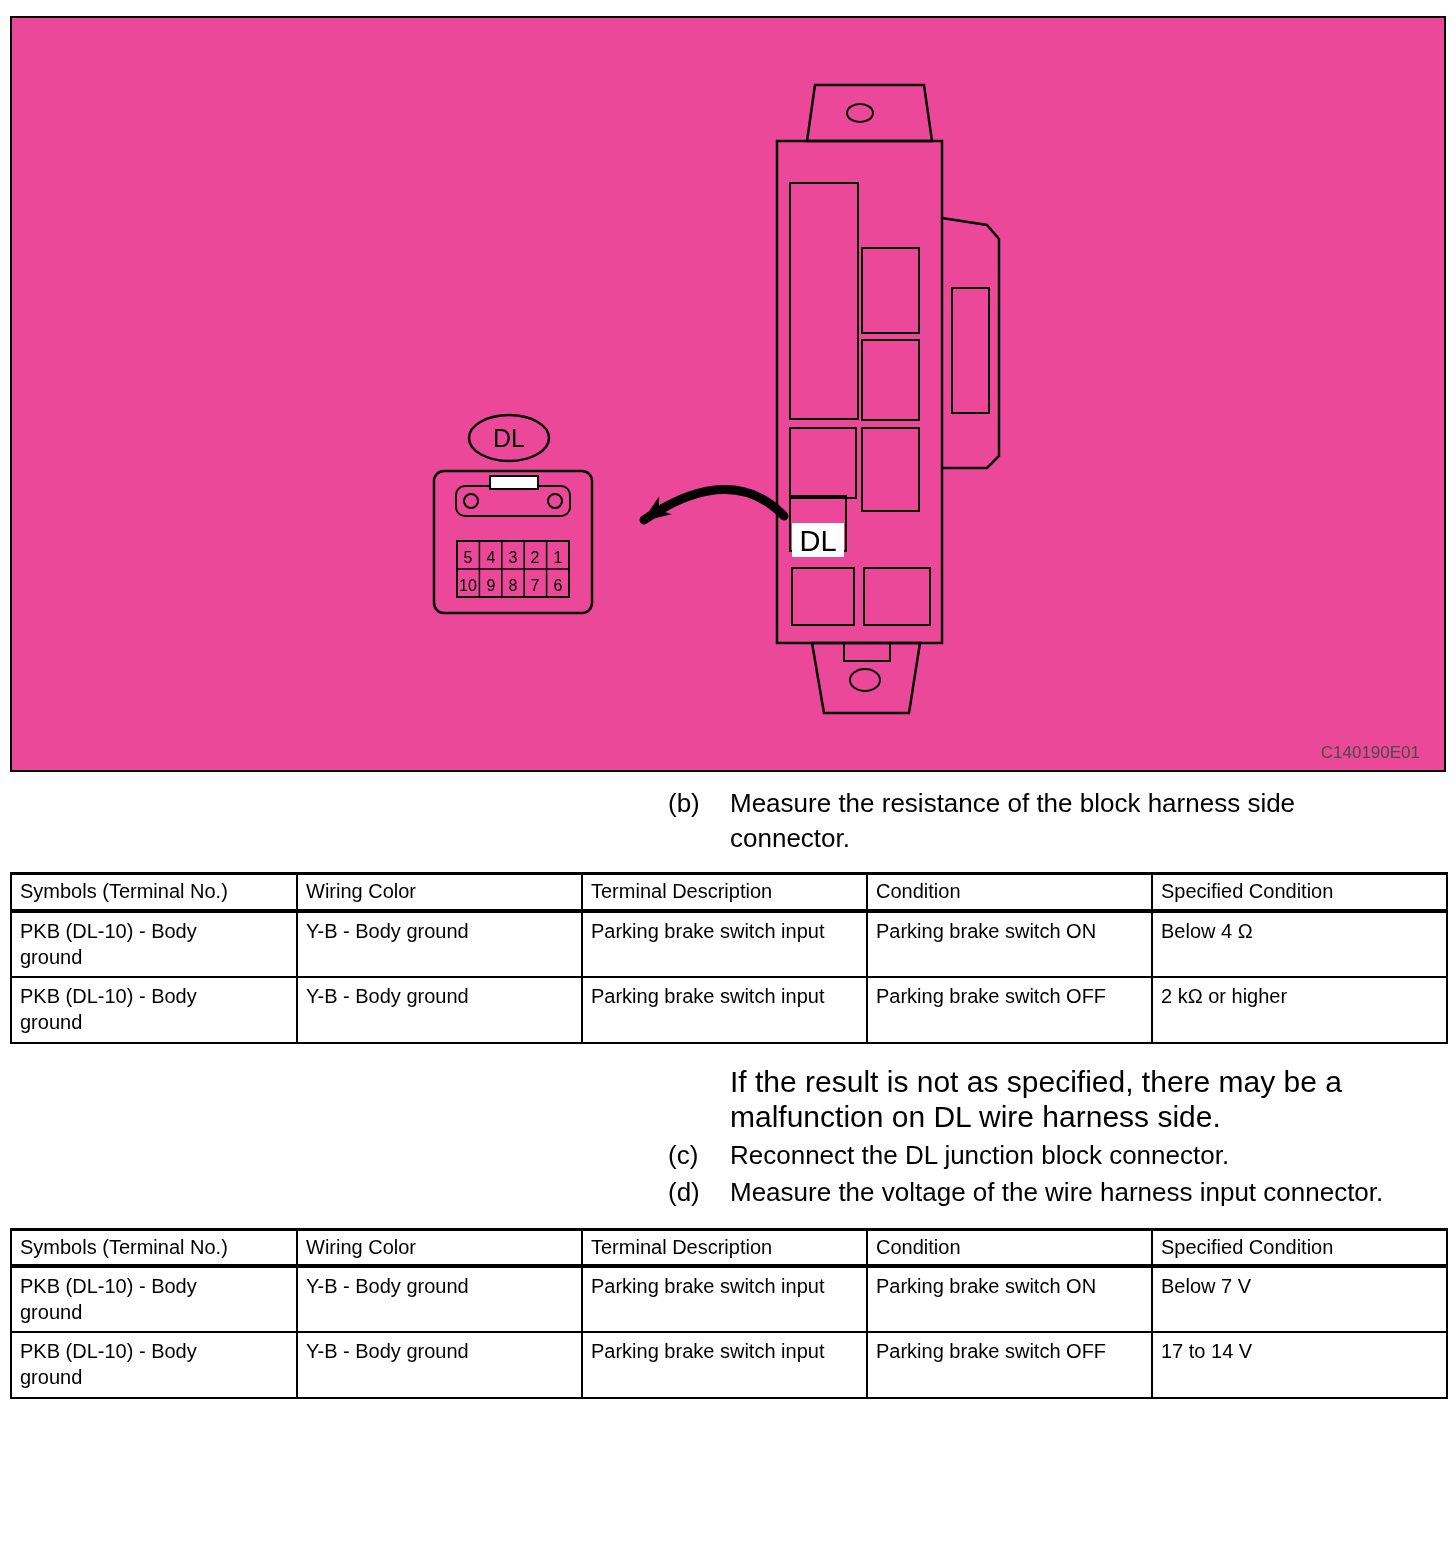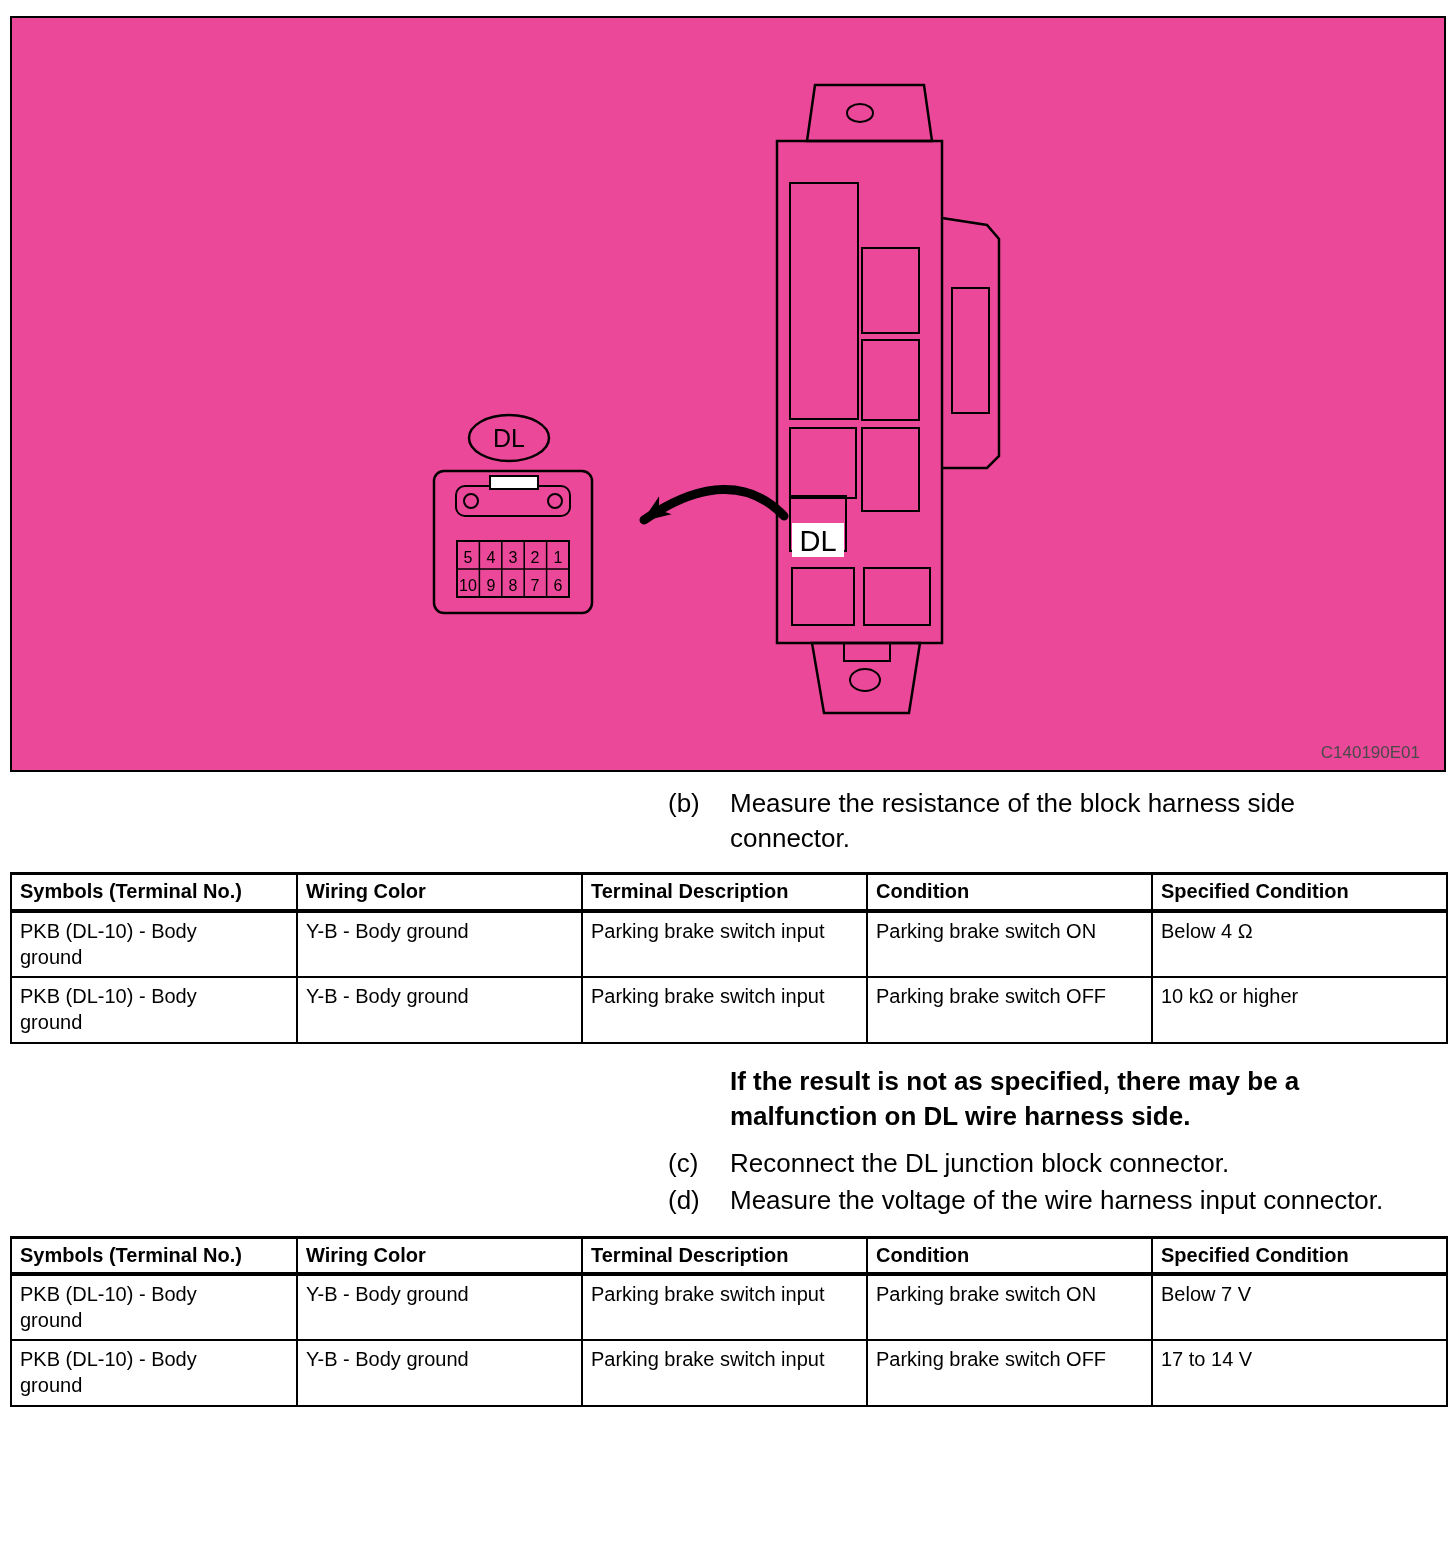--- a/index.html
+++ b/index.html
@@ -30,46 +30,45 @@
   .figure {
     position: relative;
     margin: 16px 10px 0 10px;
     width: 1436px;
     height: 756px;
     border: 2px solid #000;
     background: #ec4899;
   }
   .figure svg { position: absolute; left: 0; top: 0; width: 1432px; height: 752px; }
   .note {
-    margin: 20px 0 12px 730px;
+    margin: 20px 0 4px 730px;
     width: 662px;
-    font-size: 26px;
+    font-size: 30px;
     line-height: 35px;
-    font-weight: bold;
   }
   .mt14 { margin-top: 14px; }
   .mt4  { margin-top: 4px; }
   .mt2  { margin-top: 2px; }
   table.spec {
     border-collapse: collapse;
     table-layout: fixed;
     width: 1436px;
     margin: 16px 10px 0 10px;
     font-size: 20px;
   }
   table.spec.second { margin-top: 18px; }
   table.spec th, table.spec td {
     border: 2px solid #000;
     text-align: left;
     vertical-align: top;
     padding: 5px 8px;
     overflow: hidden;
   }
   table.spec th {
-    font-weight: bold;
+    font-weight: normal;
     border-top-width: 3px;
     border-bottom-width: 4px;
     height: 37px;
   }
   table.spec td { height: 66px; line-height: 26px; }
   table.spec td.c1 { padding-right: 62px; border-radius: 29px; }
   col.w1 { width: 286px; }
   col.w2 { width: 285px; }
   col.w3 { width: 285px; }
   col.w4 { width: 285px; }
@@ -179,21 +178,21 @@
         <td>Y-B - Body ground</td>
         <td>Parking brake switch input</td>
         <td>Parking brake switch ON</td>
         <td>Below 4 Ω</td>
       </tr>
       <tr>
         <td class="c1">PKB (DL-10) - Body ground</td>
         <td>Y-B - Body ground</td>
         <td>Parking brake switch input</td>
         <td>Parking brake switch OFF</td>
-        <td>10 kΩ or higher</td>
+        <td>2 kΩ or higher</td>
       </tr>
     </tbody>
   </table>
 
   <div class="note">If the result is not as specified, there may be a malfunction on DL wire harness side.</div>
 
   <div class="right-col">
     <div class="step mt4">
       <span class="marker">(c)</span>
       <span class="text">Reconnect the DL junction block connector.</span>

